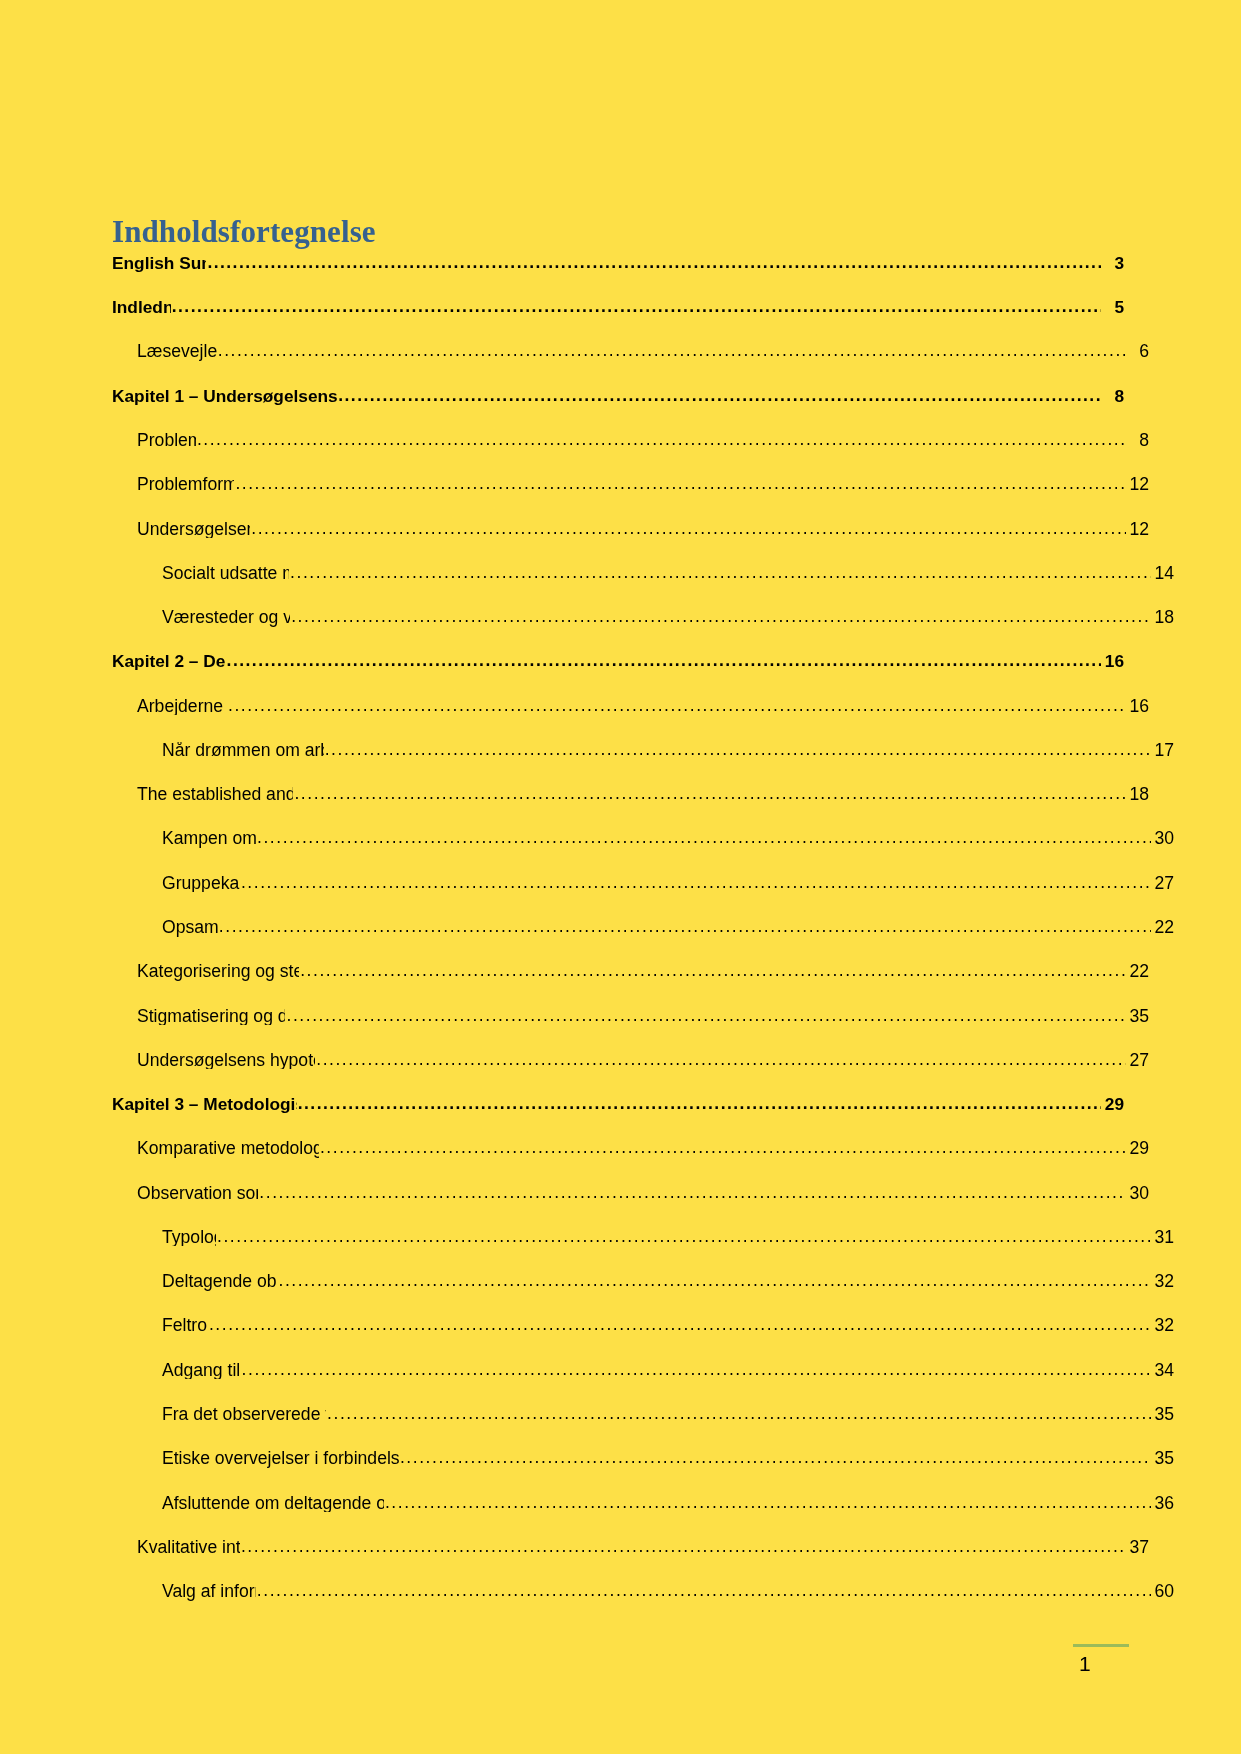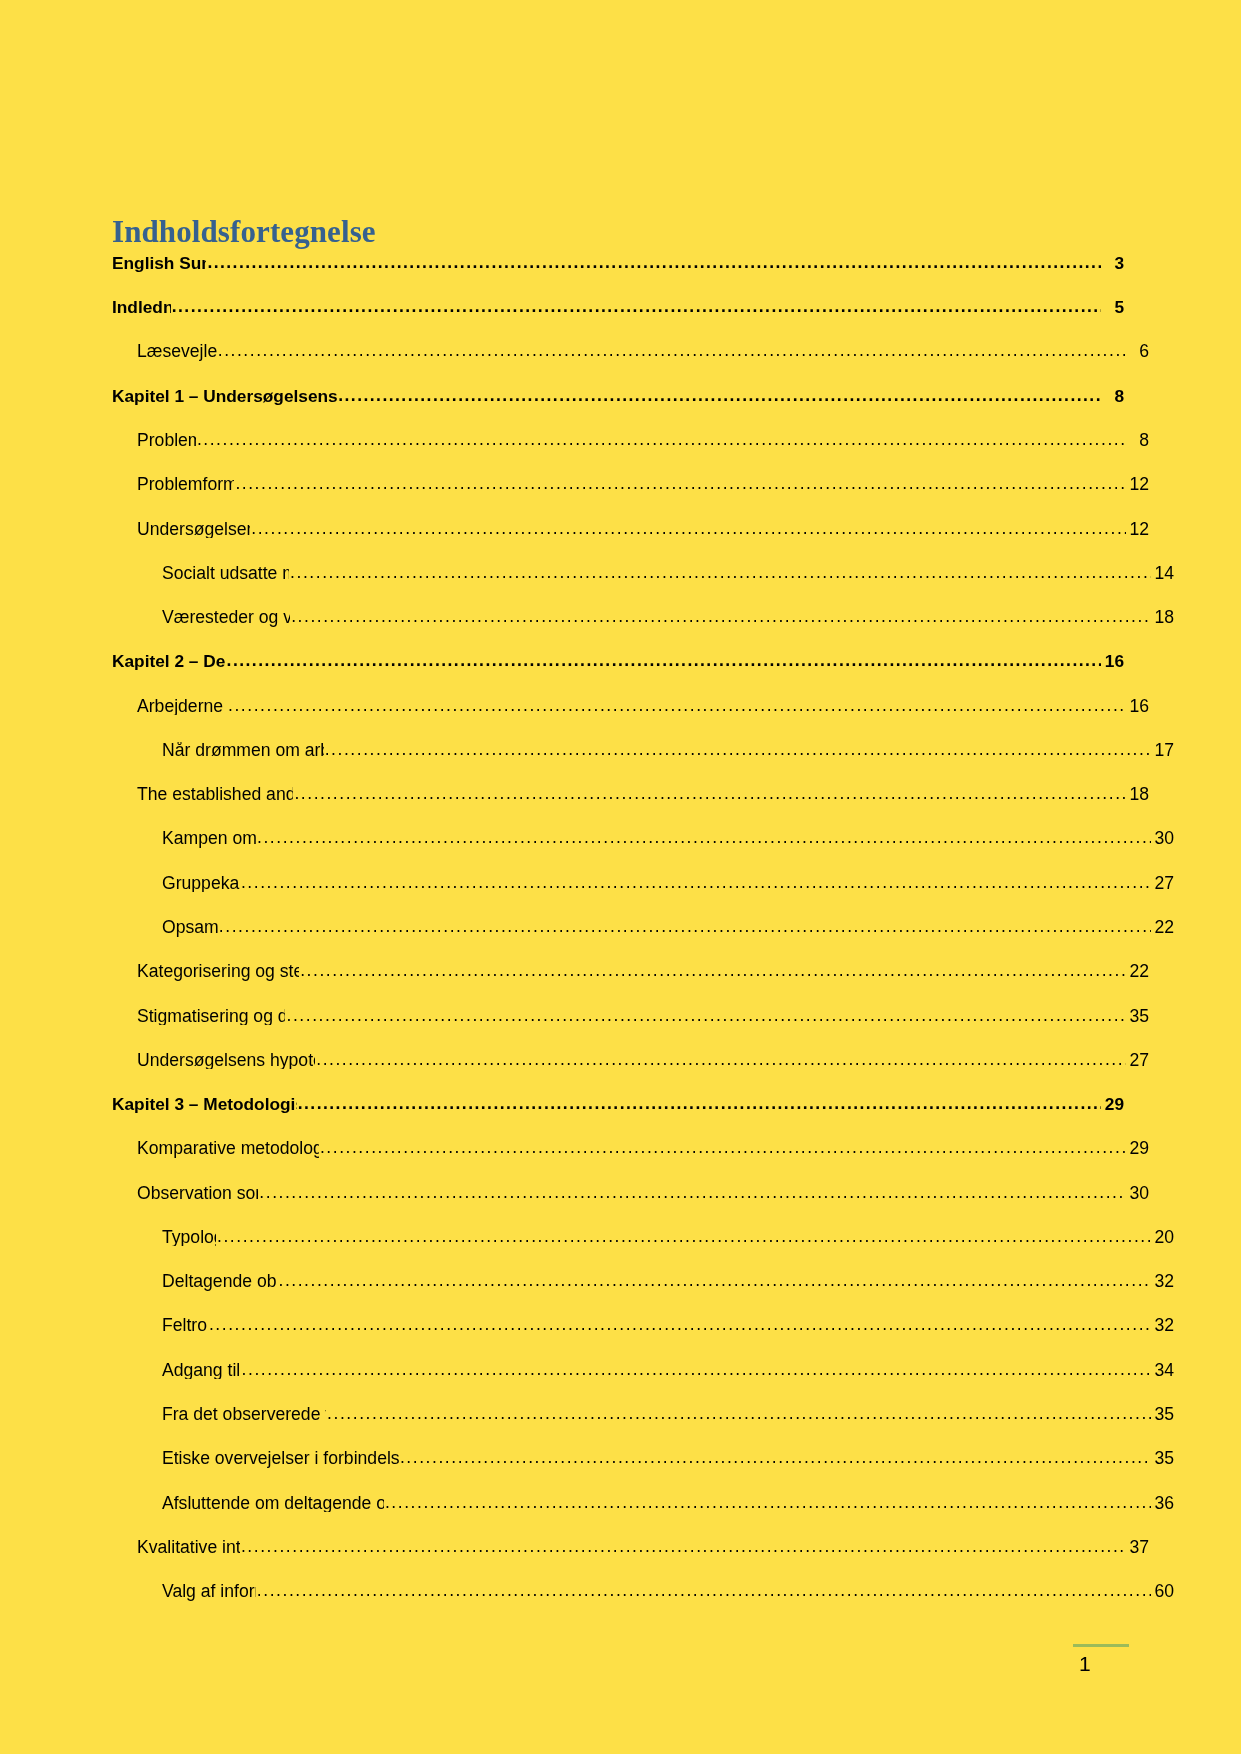--- a/index.html
+++ b/index.html
@@ -235,21 +235,21 @@
           <span class="page-no">29</span>
         </div>
         <div class="toc-entry lvl2">
           <span class="label">Observation som metode</span>
           <span class="leader" aria-hidden="true">...........................................................................................................................................................................................................................</span>
           <span class="page-no">30</span>
         </div>
         <div class="toc-entry lvl3">
           <span class="label">Typologier</span>
           <span class="leader" aria-hidden="true">...........................................................................................................................................................................................................................</span>
-          <span class="page-no">20</span>
+          <span class="page-no">31</span>
         </div>
         <div class="toc-entry lvl3">
           <span class="label">Deltagende observation</span>
           <span class="leader" aria-hidden="true">...........................................................................................................................................................................................................................</span>
           <span class="page-no">32</span>
         </div>
         <div class="toc-entry lvl3">
           <span class="label">Feltroller</span>
           <span class="leader" aria-hidden="true">...........................................................................................................................................................................................................................</span>
           <span class="page-no">32</span>

